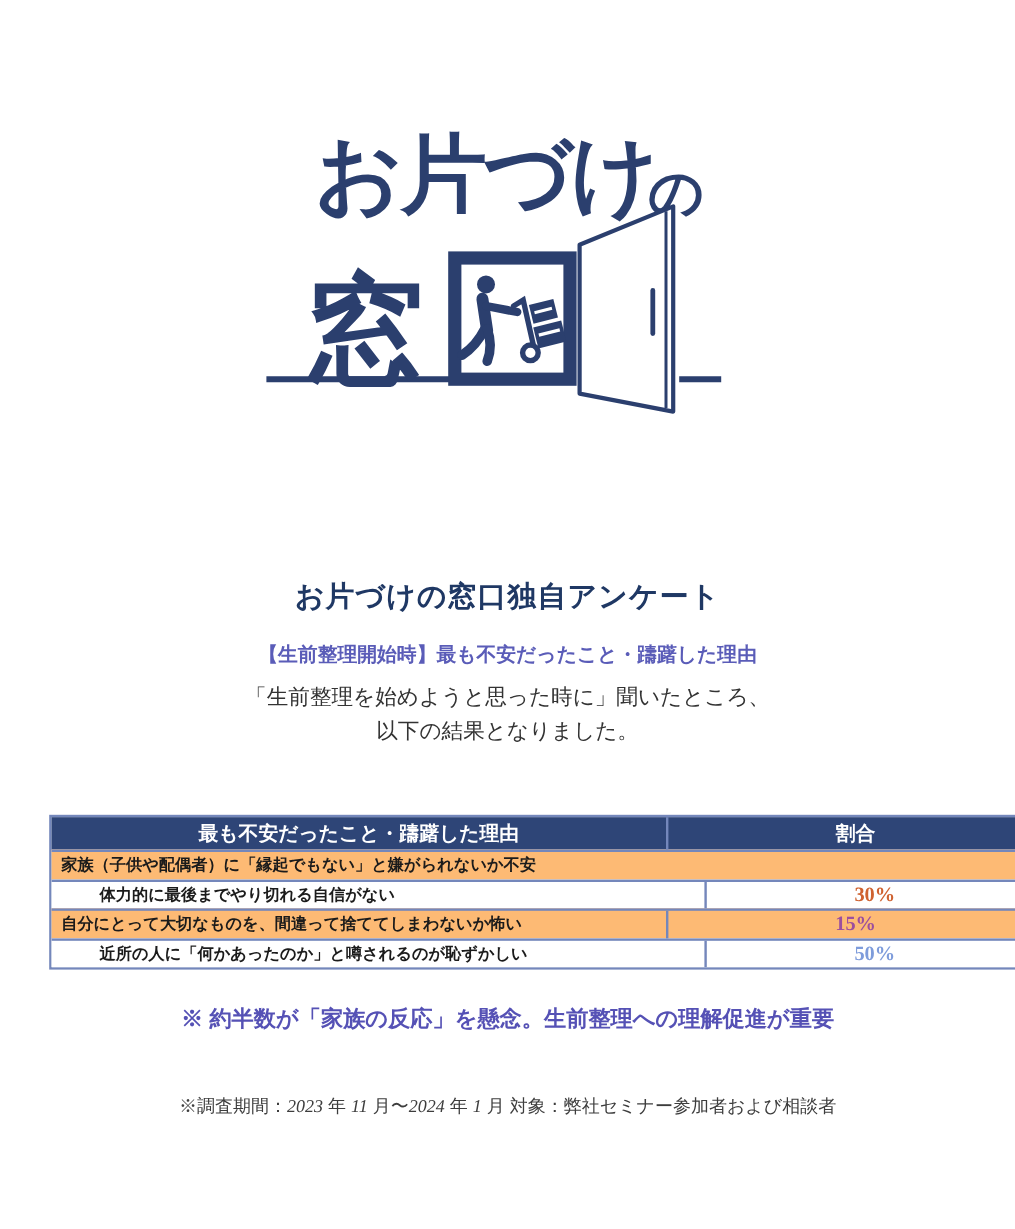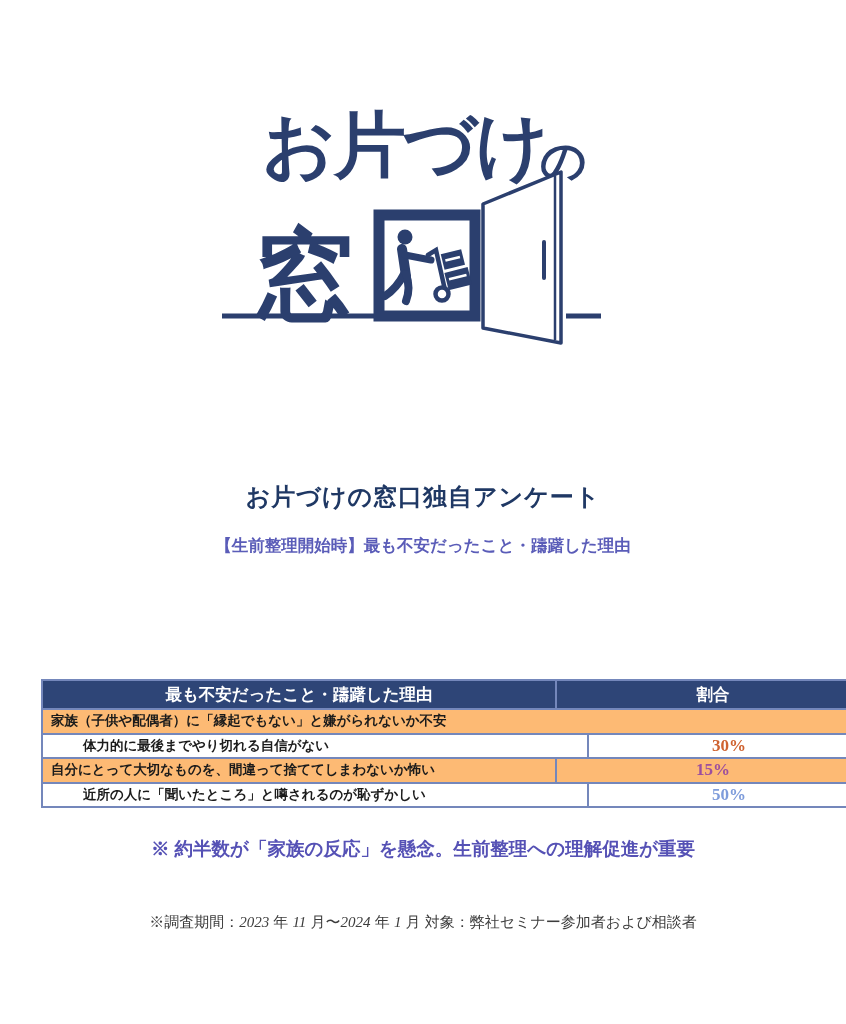--- a/index.html
+++ b/index.html
@@ -162,39 +162,43 @@
 
     <g stroke="#2b3f6e">
       <polygon points="483,204 561,172 561,343 483,328" fill="#ffffff" stroke-width="3.5" stroke-linejoin="round"></polygon>
       <line x1="555" y1="176" x2="555" y2="340" stroke-width="2.5"></line>
       <line x1="544" y1="242" x2="544" y2="278" stroke-width="4" stroke-linecap="round"></line>
     </g>
   </svg>
 
   <div class="page-title">お片づけの窓口独自アンケート</div>
   <div class="page-subtitle">【生前整理開始時】最も不安だったこと・躊躇した理由</div>
+  <div class="intro-text">
+    <div>「生前整理を始めようと思った時に」聞いたところ、</div>
+    <div>以下の結果となりました。</div>
+  </div>
 
   <div class="survey-table">
     <div class="trow thead-row">
       <div class="col-reason">最も不安だったこと・躊躇した理由</div>
       <div class="col-ratio">割合</div>
     </div>
     <div class="trow tbody-row row-alt">
       <div class="cell-reason">家族（子供や配偶者）に「縁起でもない」と嫌がられないか不安</div>
     </div>
     <div class="trow tbody-row row-white">
       <div class="cell-reason">体力的に最後までやり切れる自信がない</div>
       <div class="cell-ratio col-ratio" style="color: rgb(207, 98, 48); text-align: right;">30%</div>
     </div>
     <div class="trow tbody-row row-alt">
       <div class="cell-reason">自分にとって大切なものを、間違って捨ててしまわないか怖い</div>
       <div class="cell-ratio col-ratio" style="color: rgb(156, 79, 158);">15%</div>
     </div>
     <div class="trow tbody-row row-white">
-      <div class="cell-reason">近所の人に「聞いたところ」と噂されるのが恥ずかしい</div>
+      <div class="cell-reason">近所の人に「何かあったのか」と噂されるのが恥ずかしい</div>
       <div class="cell-ratio col-ratio" style="color: rgb(126, 156, 219);">50%</div>
     </div>
   </div>
 
   <div class="key-note">※ 約半数が「家族の反応」を懸念。生前整理への理解促進が重要</div>
 
   <div class="survey-meta"><span>※調査期間：</span><span class="fnum">2023</span><span> 年 </span><span class="fnum">11</span><span> 月〜</span><span class="fnum">2024</span><span> 年 </span><span class="fnum">1</span><span> 月 対象：弊社セミナー参加者および相談者</span></div>
 
 </div>
 

